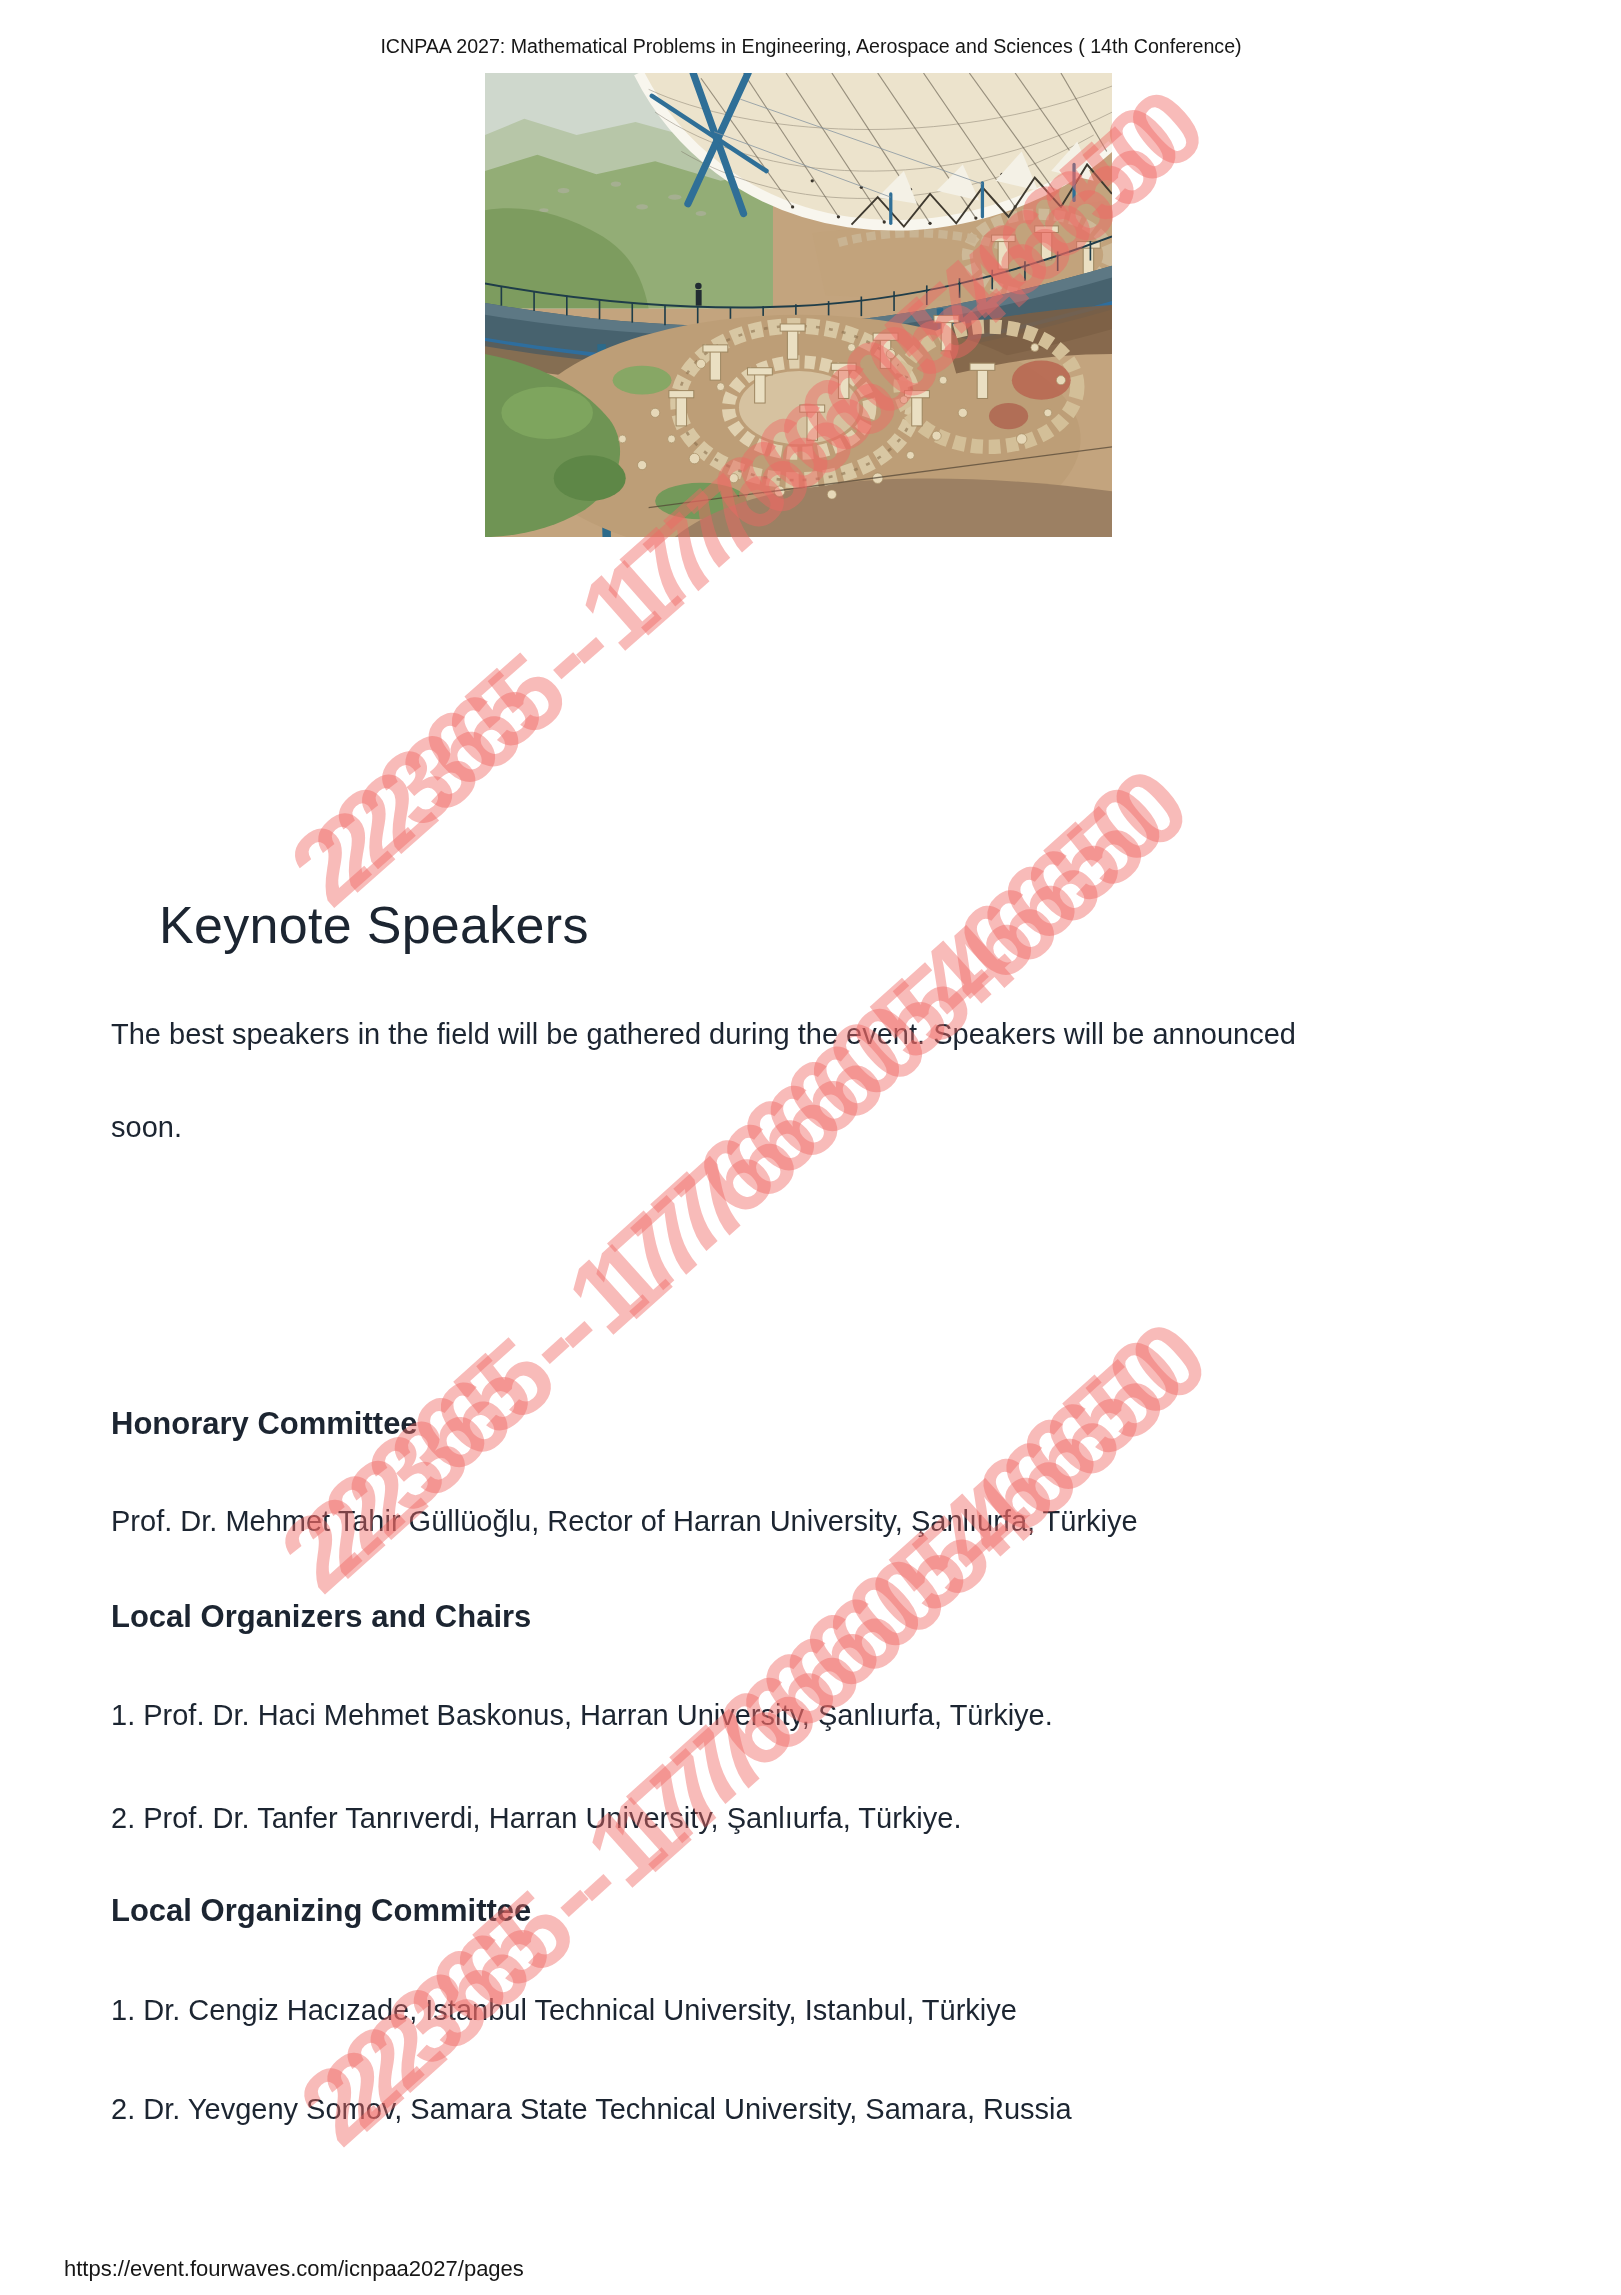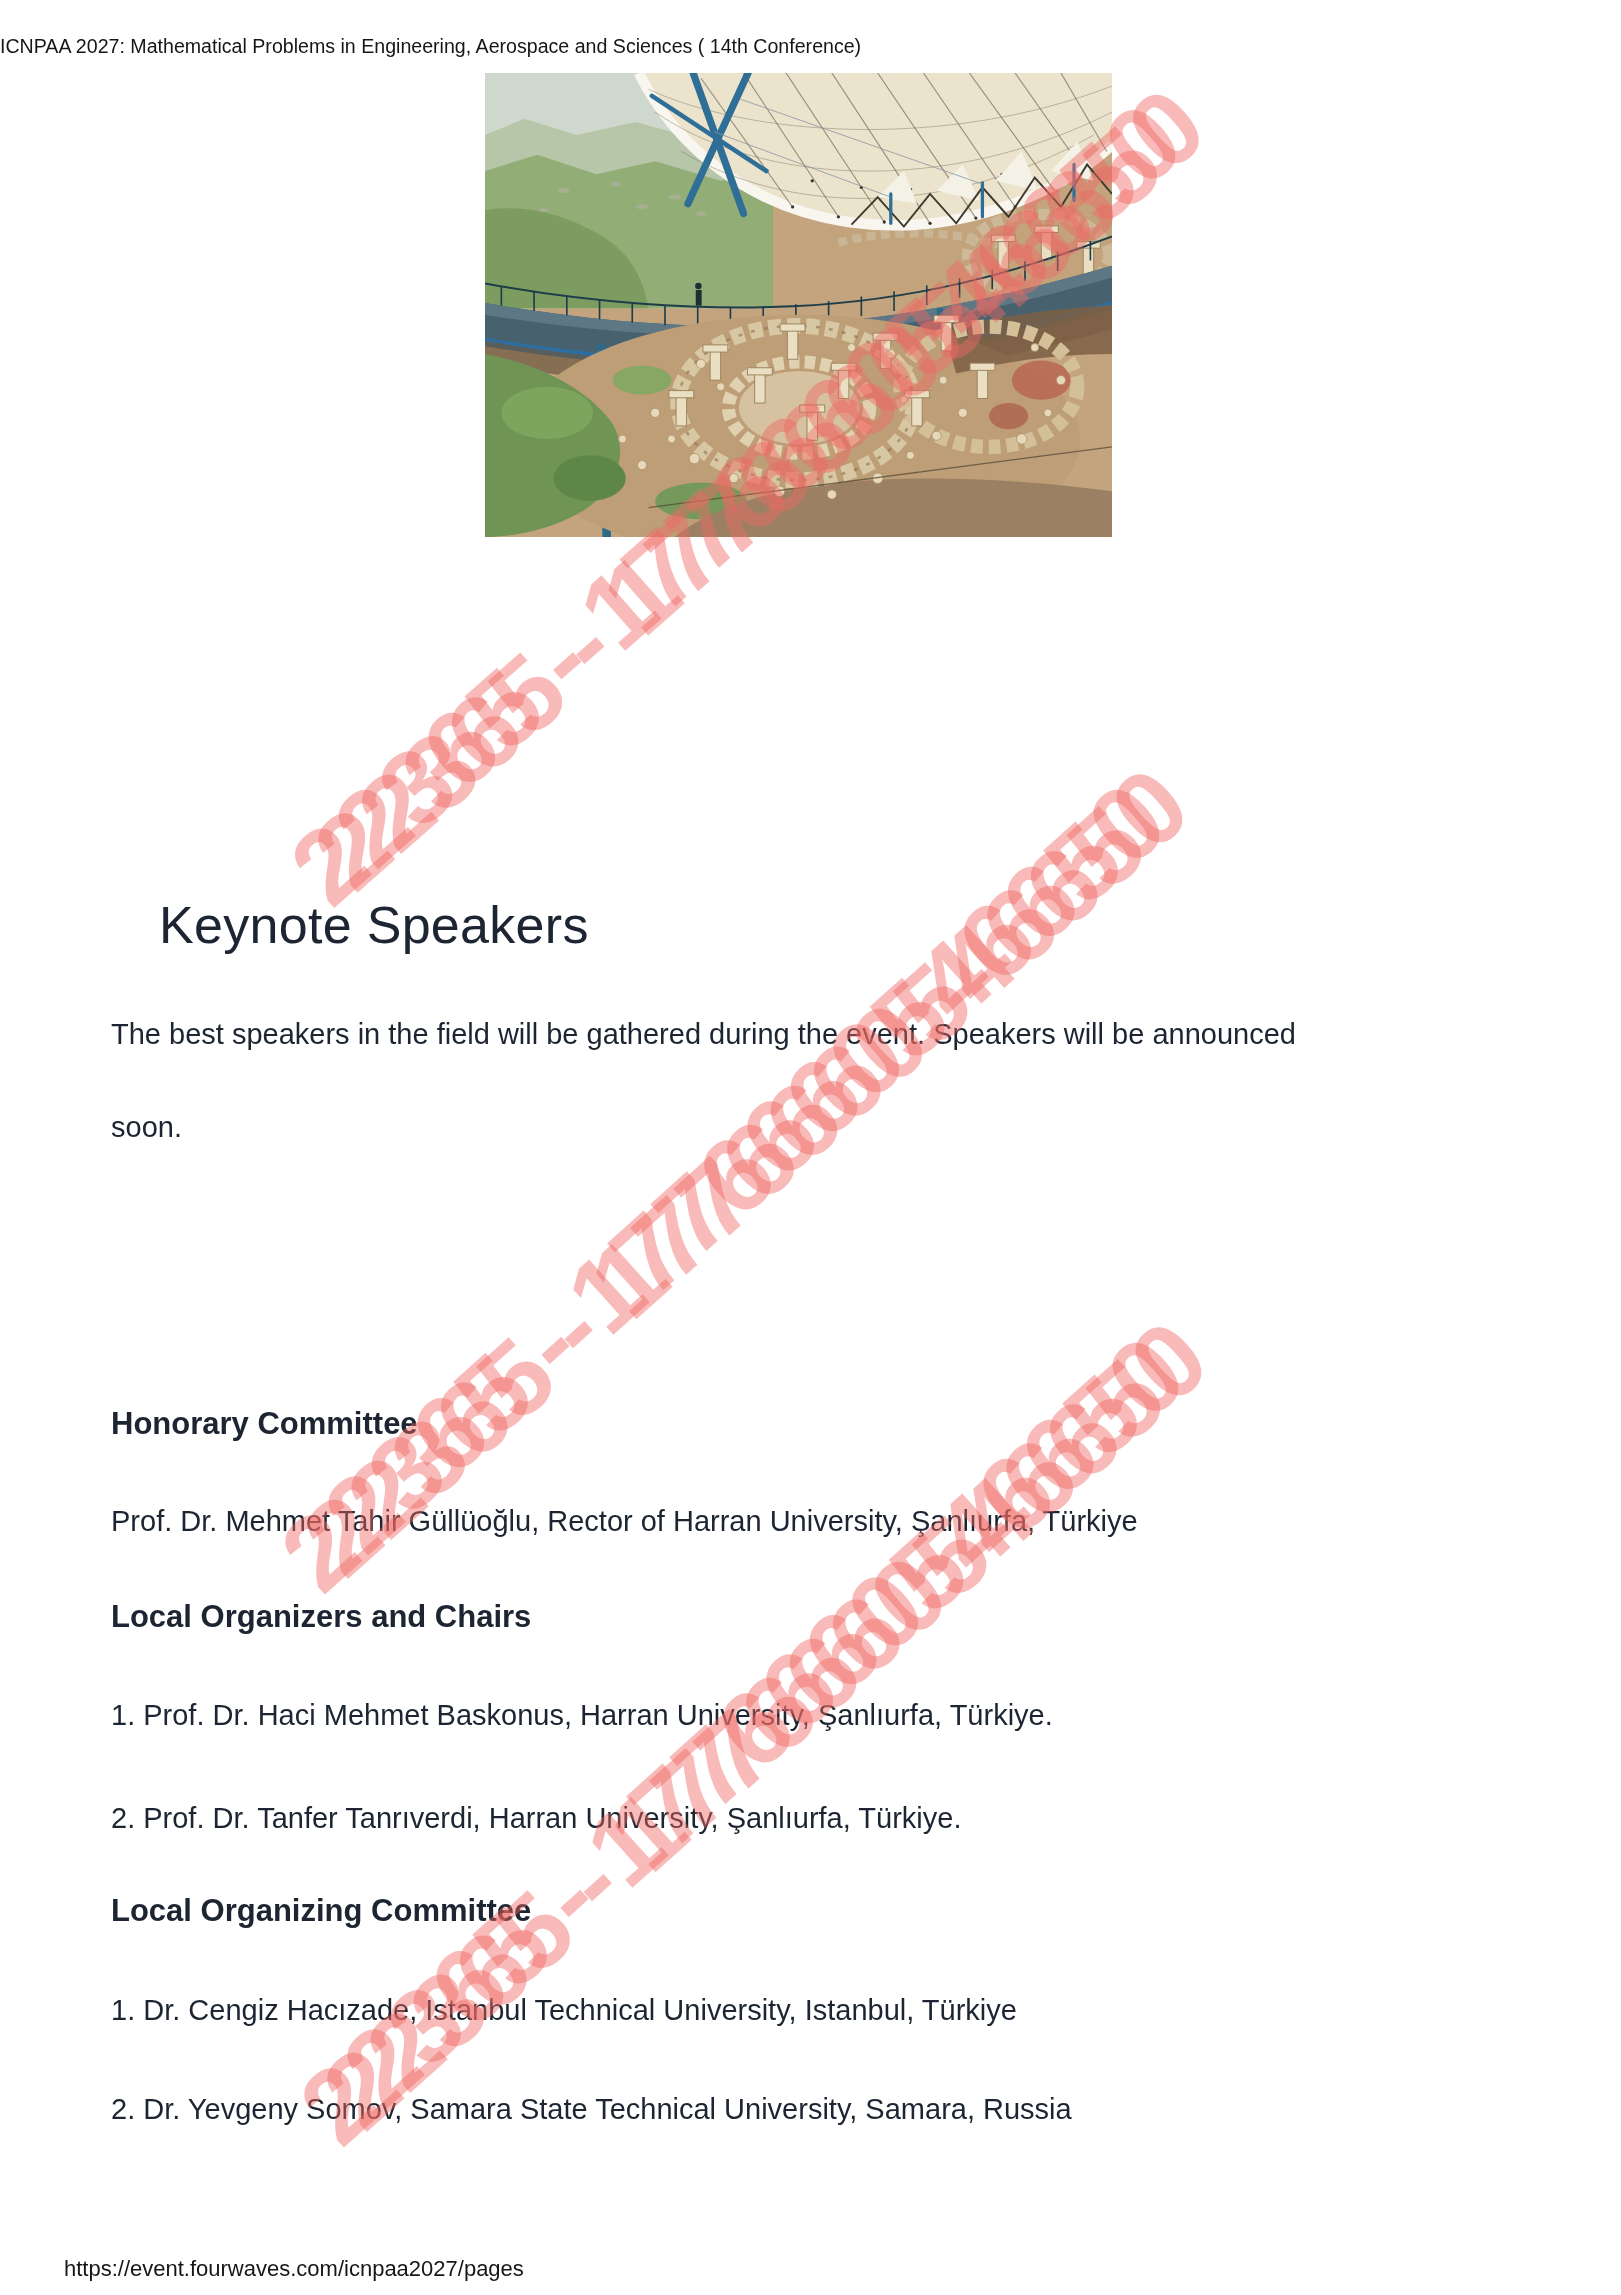--- a/index.html
+++ b/index.html
@@ -2,21 +2,21 @@
 <html style="font-size:10.5px"><head>
 <meta charset="utf-8">
 <style>
   html,body{margin:0;padding:0;background:#888;}
   .page{
     position:relative; width:1622px; height:2295px; background:#ffffff;
     overflow:hidden; font-family:"Liberation Sans","DejaVu Sans",sans-serif;
     margin:0 auto;
   }
   .print-header{
-    position:absolute; top:35px; left:0; width:100%; 
+    position:absolute; top:35px; left:0; width:100%; text-align:center;
     font-size:19.6px; color:#161616; z-index:2;
   }
   .print-footer{
     position:absolute; top:2256px; left:64px;
     font-size:22px; color:#161616; z-index:2;
   }
   .photo{
     position:absolute; left:485px; top:73px; width:627px; height:464px;
     z-index:1; overflow:hidden; background:#c3a47e;
   }

